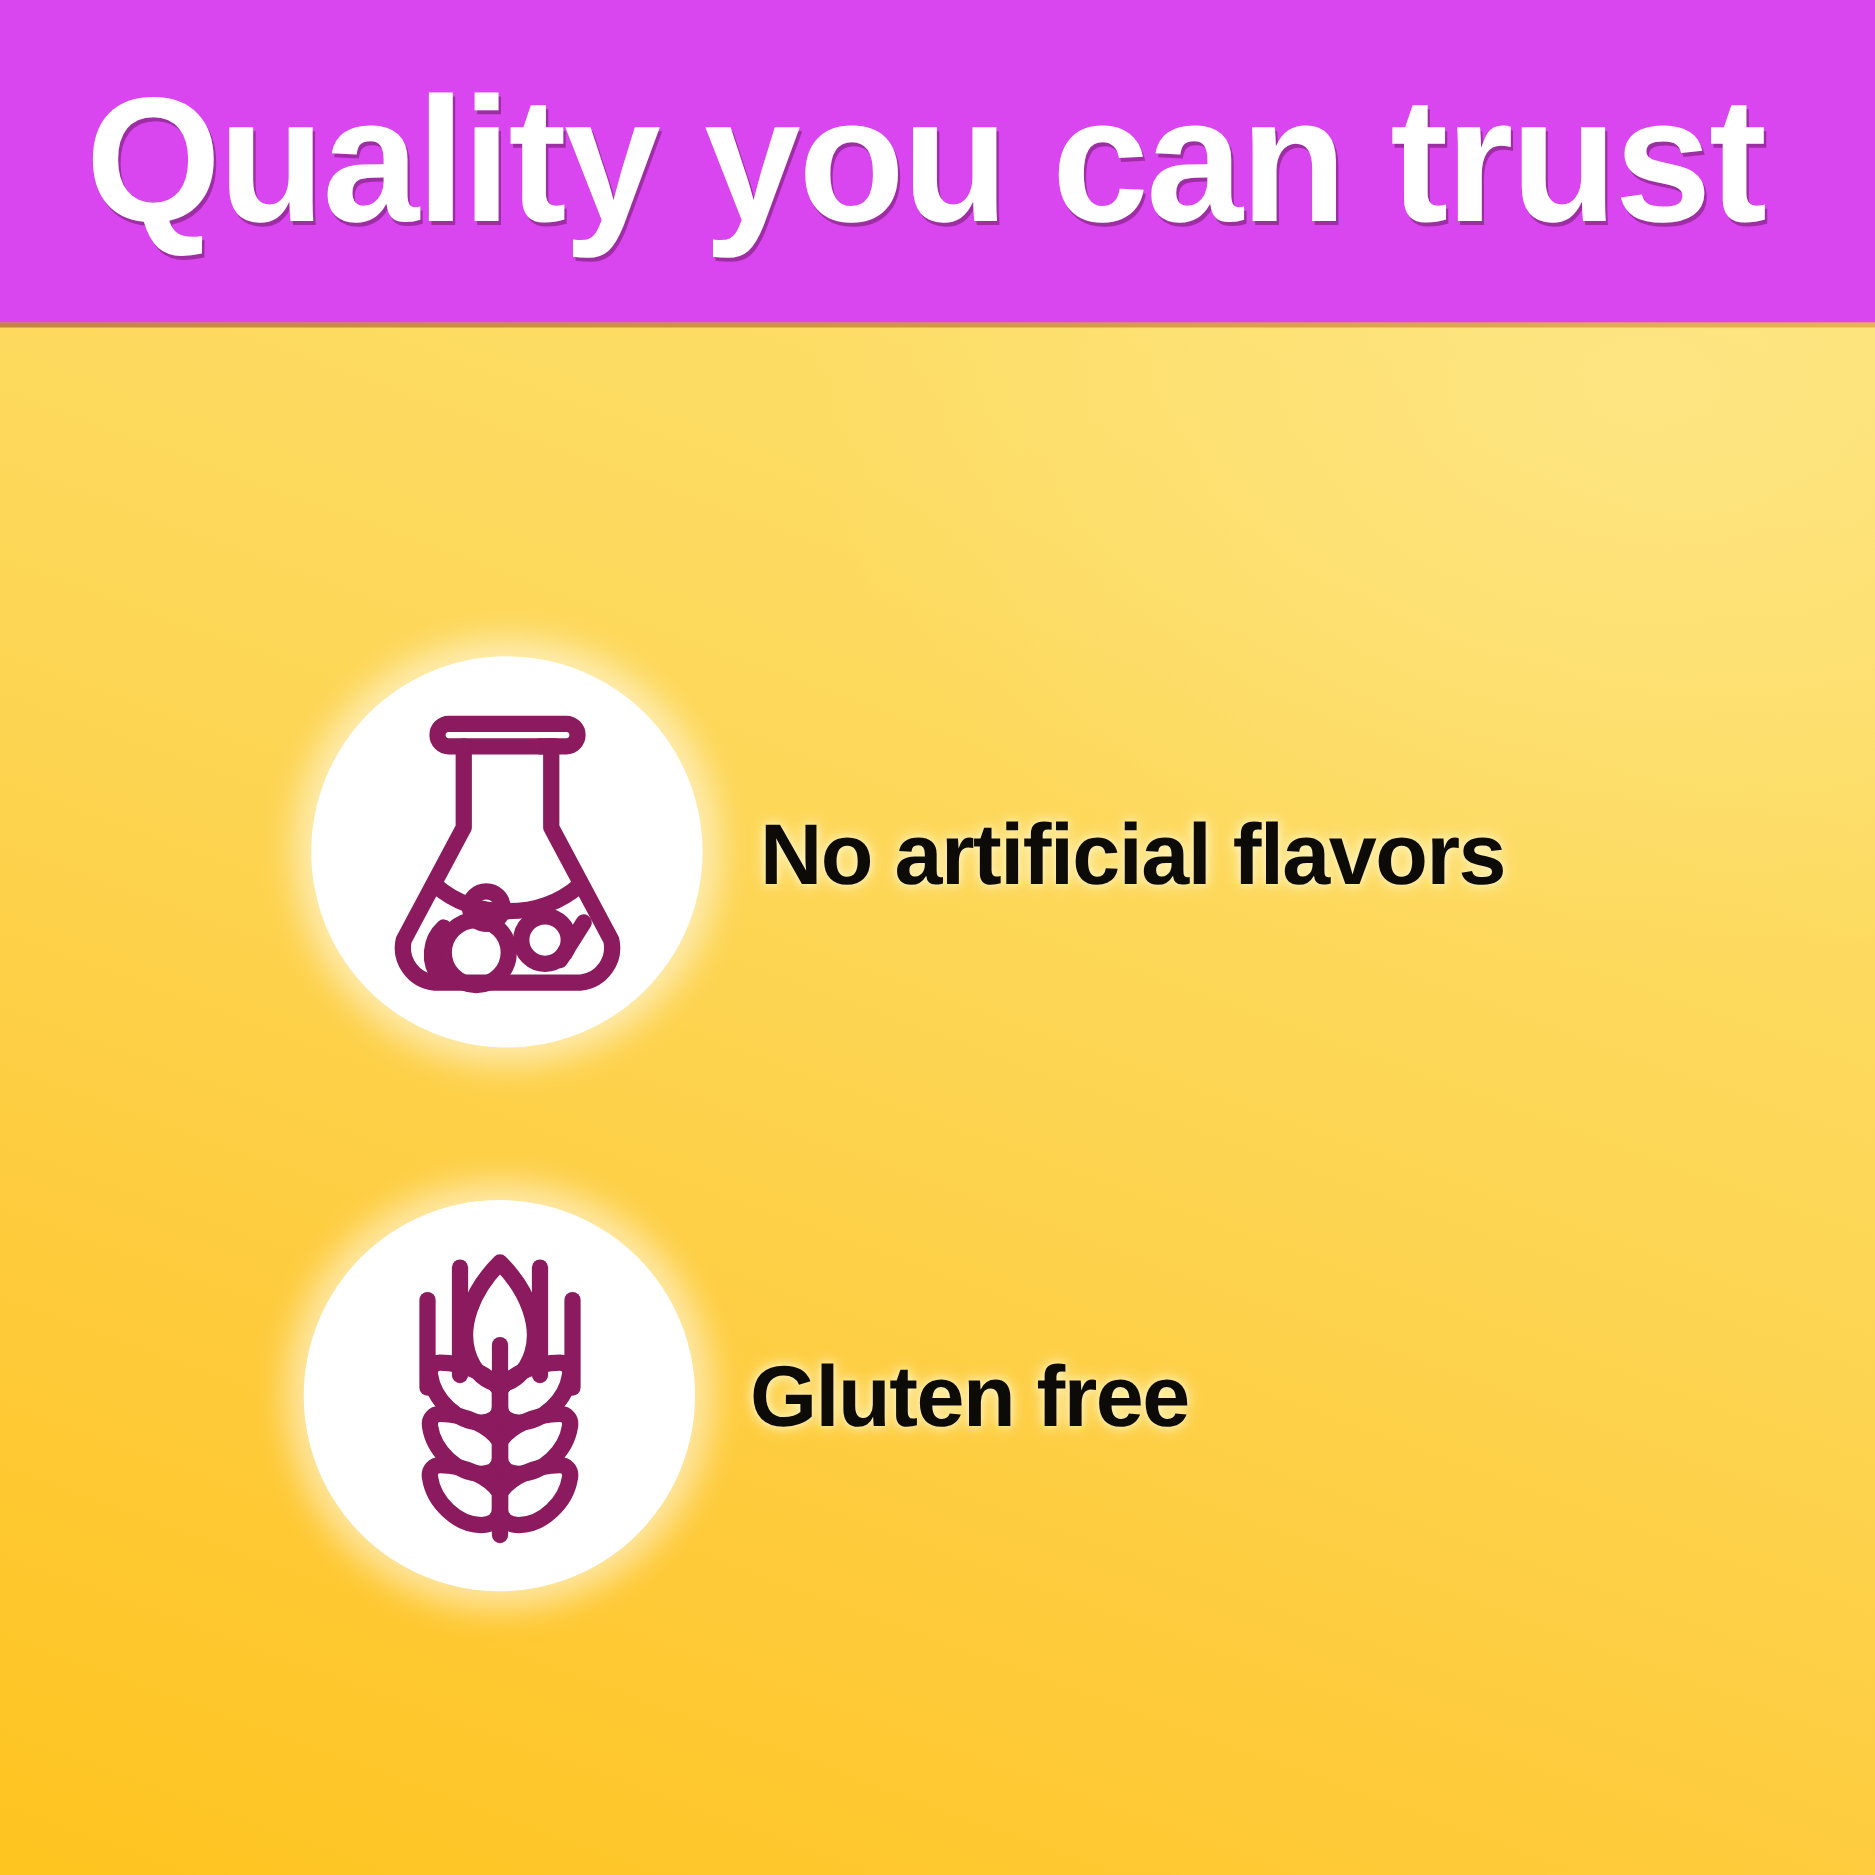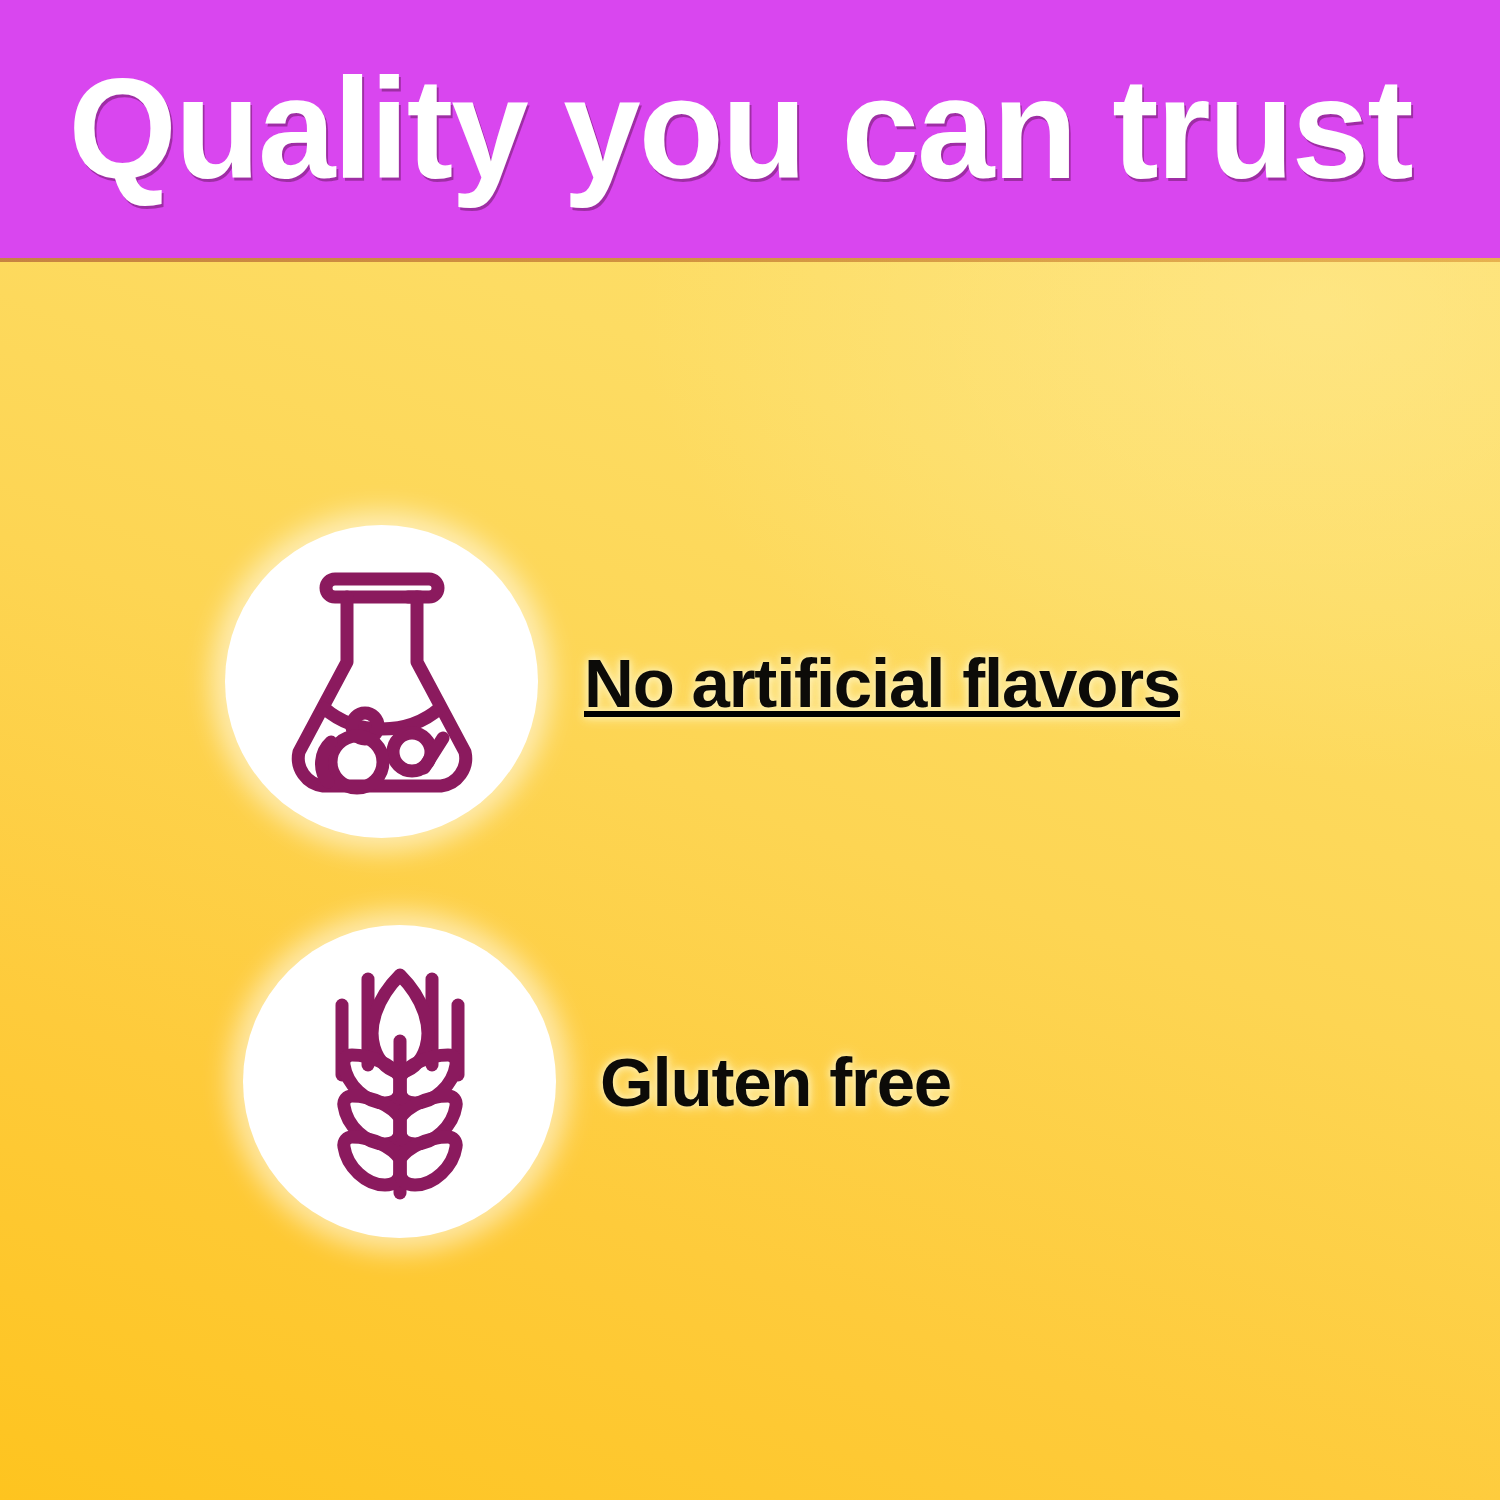--- a/index.html
+++ b/index.html
@@ -94,22 +94,22 @@
     width: 1500px;
     height: 1242px;
     z-index: 2;
   }
 
   .feature-row {
     position: absolute;
     display: flex;
     align-items: center;
   }
-  .feature-row-1 { left: 225px; top: 267px; text-decoration: underline; }
-  .feature-row-2 { left: 243px; top: 667px; }
+  .feature-row-1 { left: 249px; top: 267px; }
+  .feature-row-2 { left: 243px; top: 702px; }
 
   .icon-badge {
     width: 313px;
     height: 313px;
     border-radius: 50%;
     background: #FFFFFF;
     display: flex;
     align-items: center;
     justify-content: center;
     flex: 0 0 auto;

